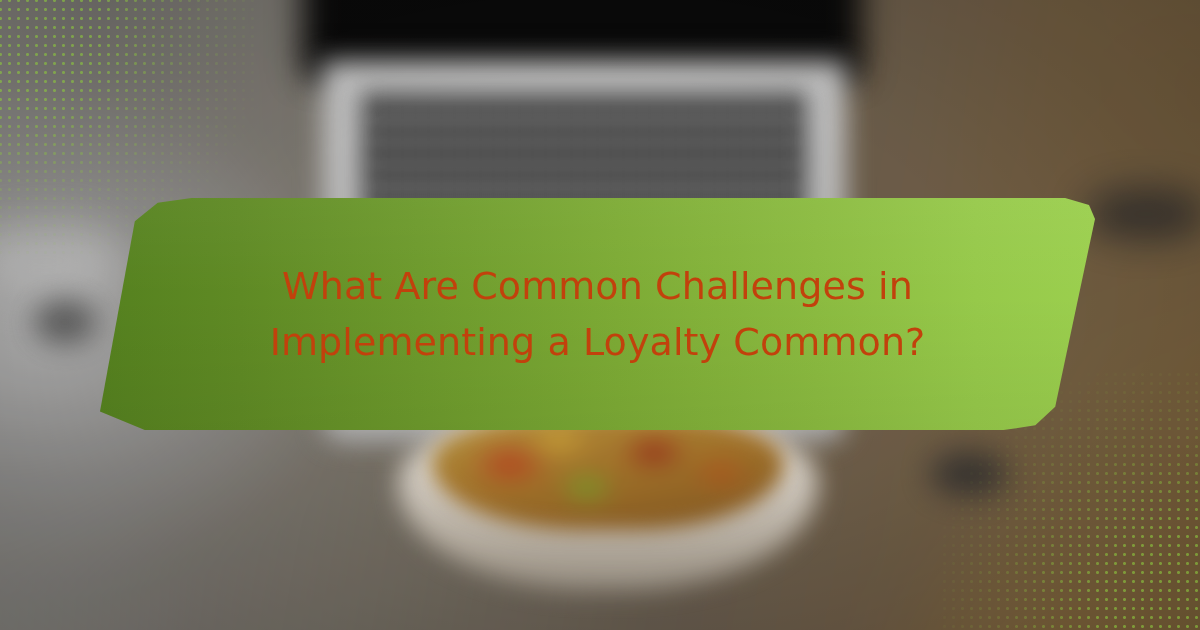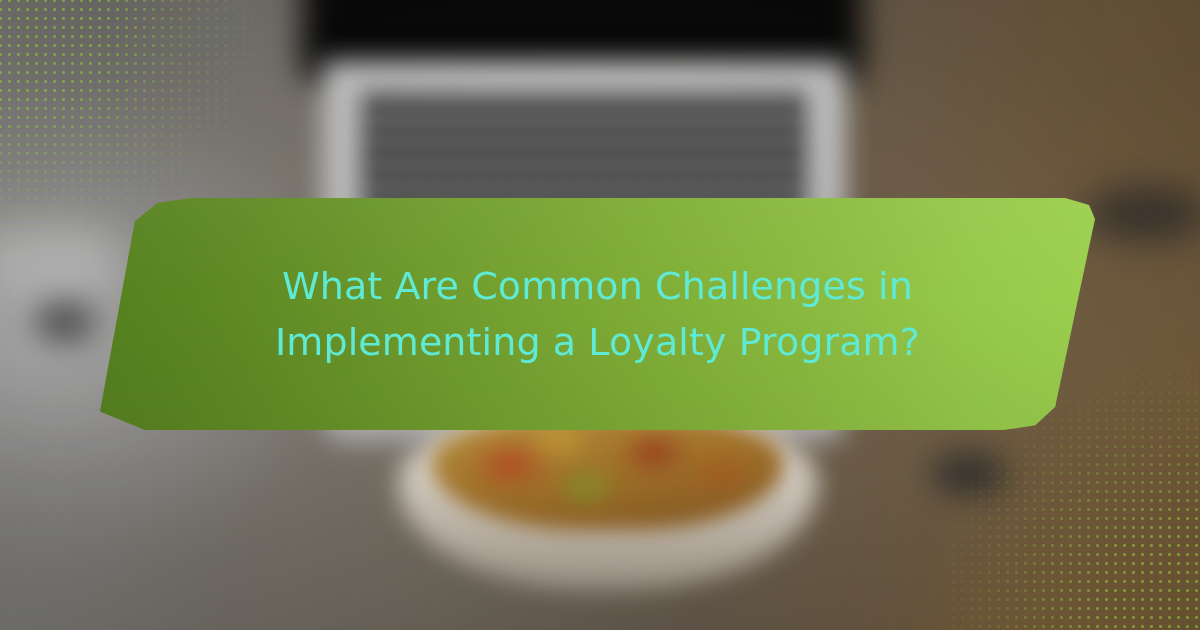--- a/index.html
+++ b/index.html
@@ -180,21 +180,21 @@
     top: 198px;
     width: 995px;
     height: 232px;
     display: flex;
     flex-direction: column;
     align-items: center;
     justify-content: center;
     gap: 0;
   }
   .title-line {
-    color: #5eead4;
+    color: #c2410c;
     font-size: 38px;
     font-weight: 400;
     letter-spacing: 0.1px;
     line-height: 56px;
     text-align: center;
     white-space: nowrap;
   }
 </style>
 </head>
 <body>
@@ -220,16 +220,16 @@
 
   <div class="dots dots-tl"></div>
   <div class="dots dots-br"></div>
 
   <div class="banner">
     <div class="banner-shade"></div>
   </div>
 
   <div class="banner-text">
     <div class="title-line">What Are Common Challenges in</div>
-    <div class="title-line">Implementing a Loyalty Program?</div>
+    <div class="title-line">Implementing a Loyalty Common?</div>
   </div>
 
 </div>
 
 </body></html>

